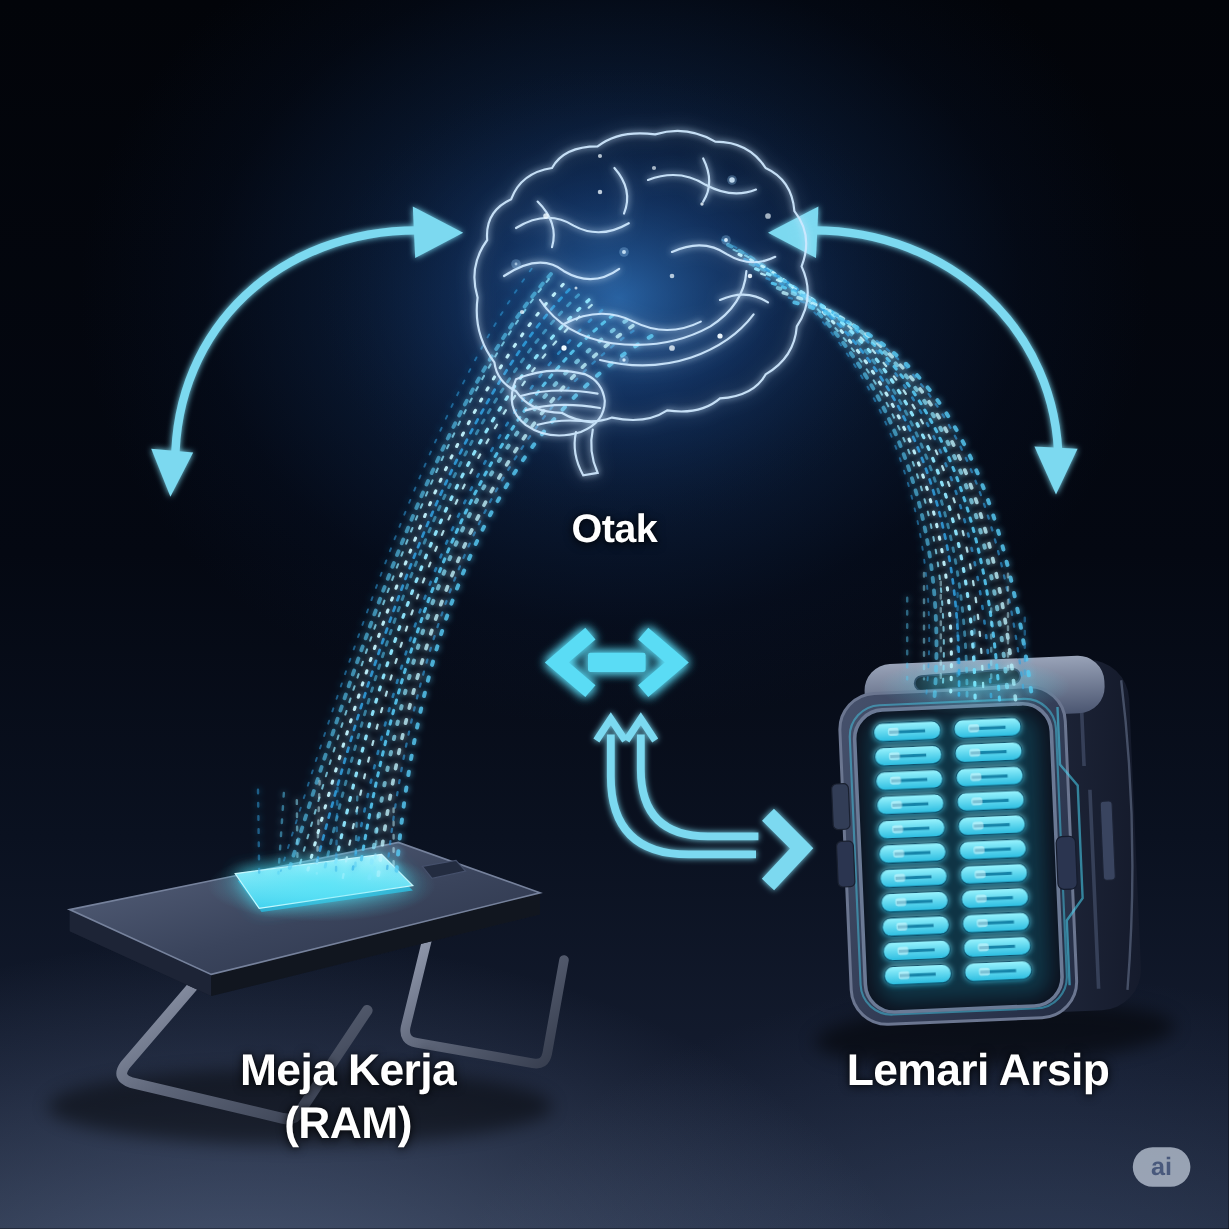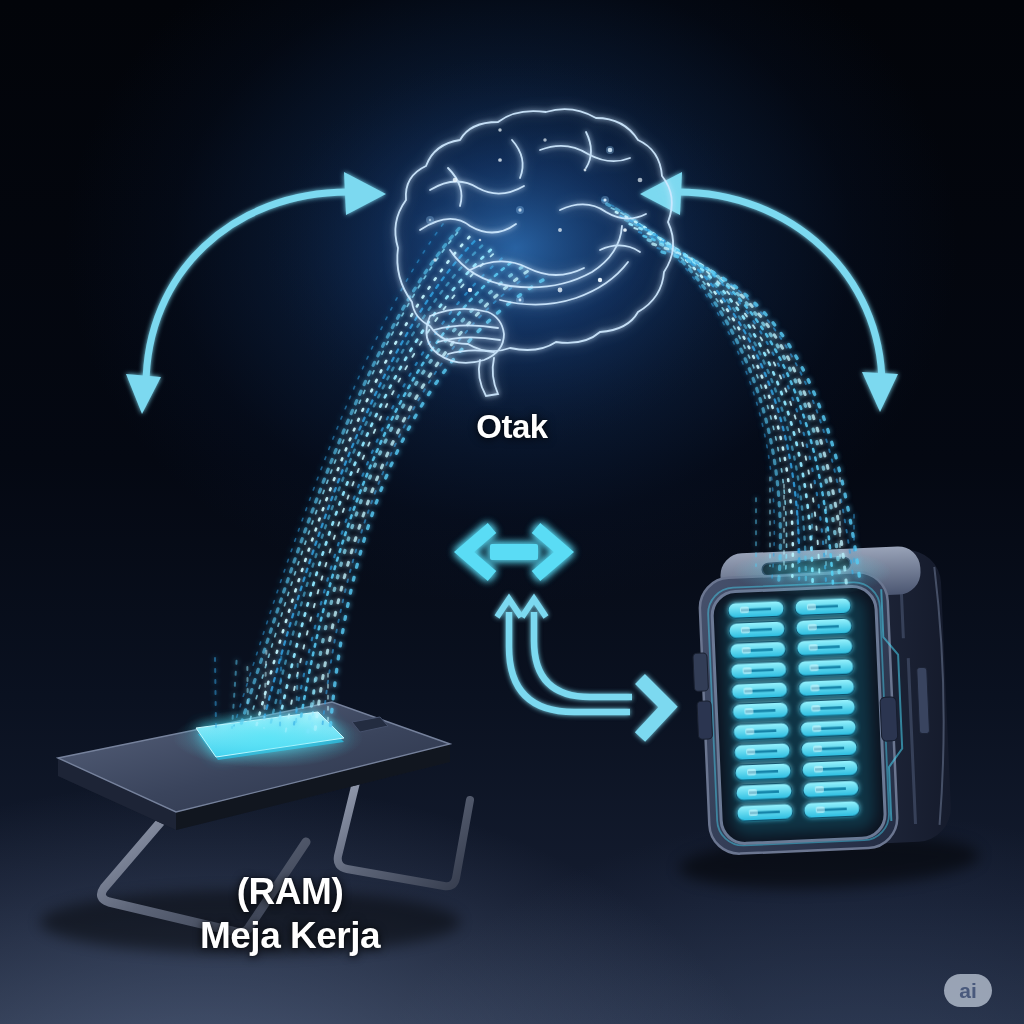--- a/index.html
+++ b/index.html
@@ -11,27 +11,27 @@
       radial-gradient(920px 580px at 20% 112%, rgba(124,144,184,.52), rgba(0,0,0,0) 63%),
       radial-gradient(820px 540px at 84% 112%, rgba(78,98,138,.44), rgba(0,0,0,0) 62%),
       linear-gradient(180deg,#020409 0%, #040812 45%, #0a1120 68%, #141c2f 88%, #1d2639 100%);
   }
   svg{position:absolute;left:0;top:0;}
   .label{
     position:absolute;color:#fff;font-weight:700;text-align:center;
     text-shadow:0 1px 8px rgba(0,0,0,.85), 0 0 2px rgba(0,0,0,.6);
     letter-spacing:-.5px;
   }
-  #label-processor{left:352px;top:406px;width:320px;font-size:33px;line-height:1.25;}
+  #label-processor{left:352px;top:420px;width:320px;font-size:33px;line-height:1.25;}
   #label-ram{left:130px;top:870px;width:320px;font-size:37px;line-height:1.18;}
   #label-storage{left:655px;top:870px;width:320px;font-size:37px;line-height:1.18;}
   .badge{
     position:absolute;left:944px;top:956px;width:48px;height:33px;border-radius:17px;
     background:rgba(186,196,212,.78);color:#49597c;font-size:21px;font-weight:700;
-    display:flex;align-items:center;justify-content:center;margin-top:18px;
+    display:flex;align-items:center;justify-content:center;
   }
 </style>
 </head>
 <body>
 
 <div class="stage">
 
 <svg id="scene" width="1024" height="1024" viewBox="0 0 1024 1024">
   <defs>
     <radialGradient id="brainGlow" cx="50%" cy="50%" r="50%">
@@ -332,23 +332,24 @@
     <path d="M 509,612 L 509,647 Q 509,712 574,712 L 630,712" stroke-width="6.5"></path>
     <path d="M 534,612 L 534,641 Q 534,697 590,697 L 632,697" stroke-width="6.5"></path>
     <polyline points="640,679 668,707 640,737" stroke-width="14" stroke-linejoin="miter"></polyline>
   </g>
 </svg>
 
 <div class="label" id="label-processor">
   <div>Otak</div>
 </div>
 <div class="label" id="label-ram">
+  <div>Meja Kerja</div>
   <div>(RAM)</div>
-  <div>Meja Kerja</div>
 </div>
 <div class="label" id="label-storage">
+  <div>Lemari Arsip</div>
 </div>
 
 <div class="badge">
   <span>ai</span>
 </div>
 
 </div>
 
 </body></html>

